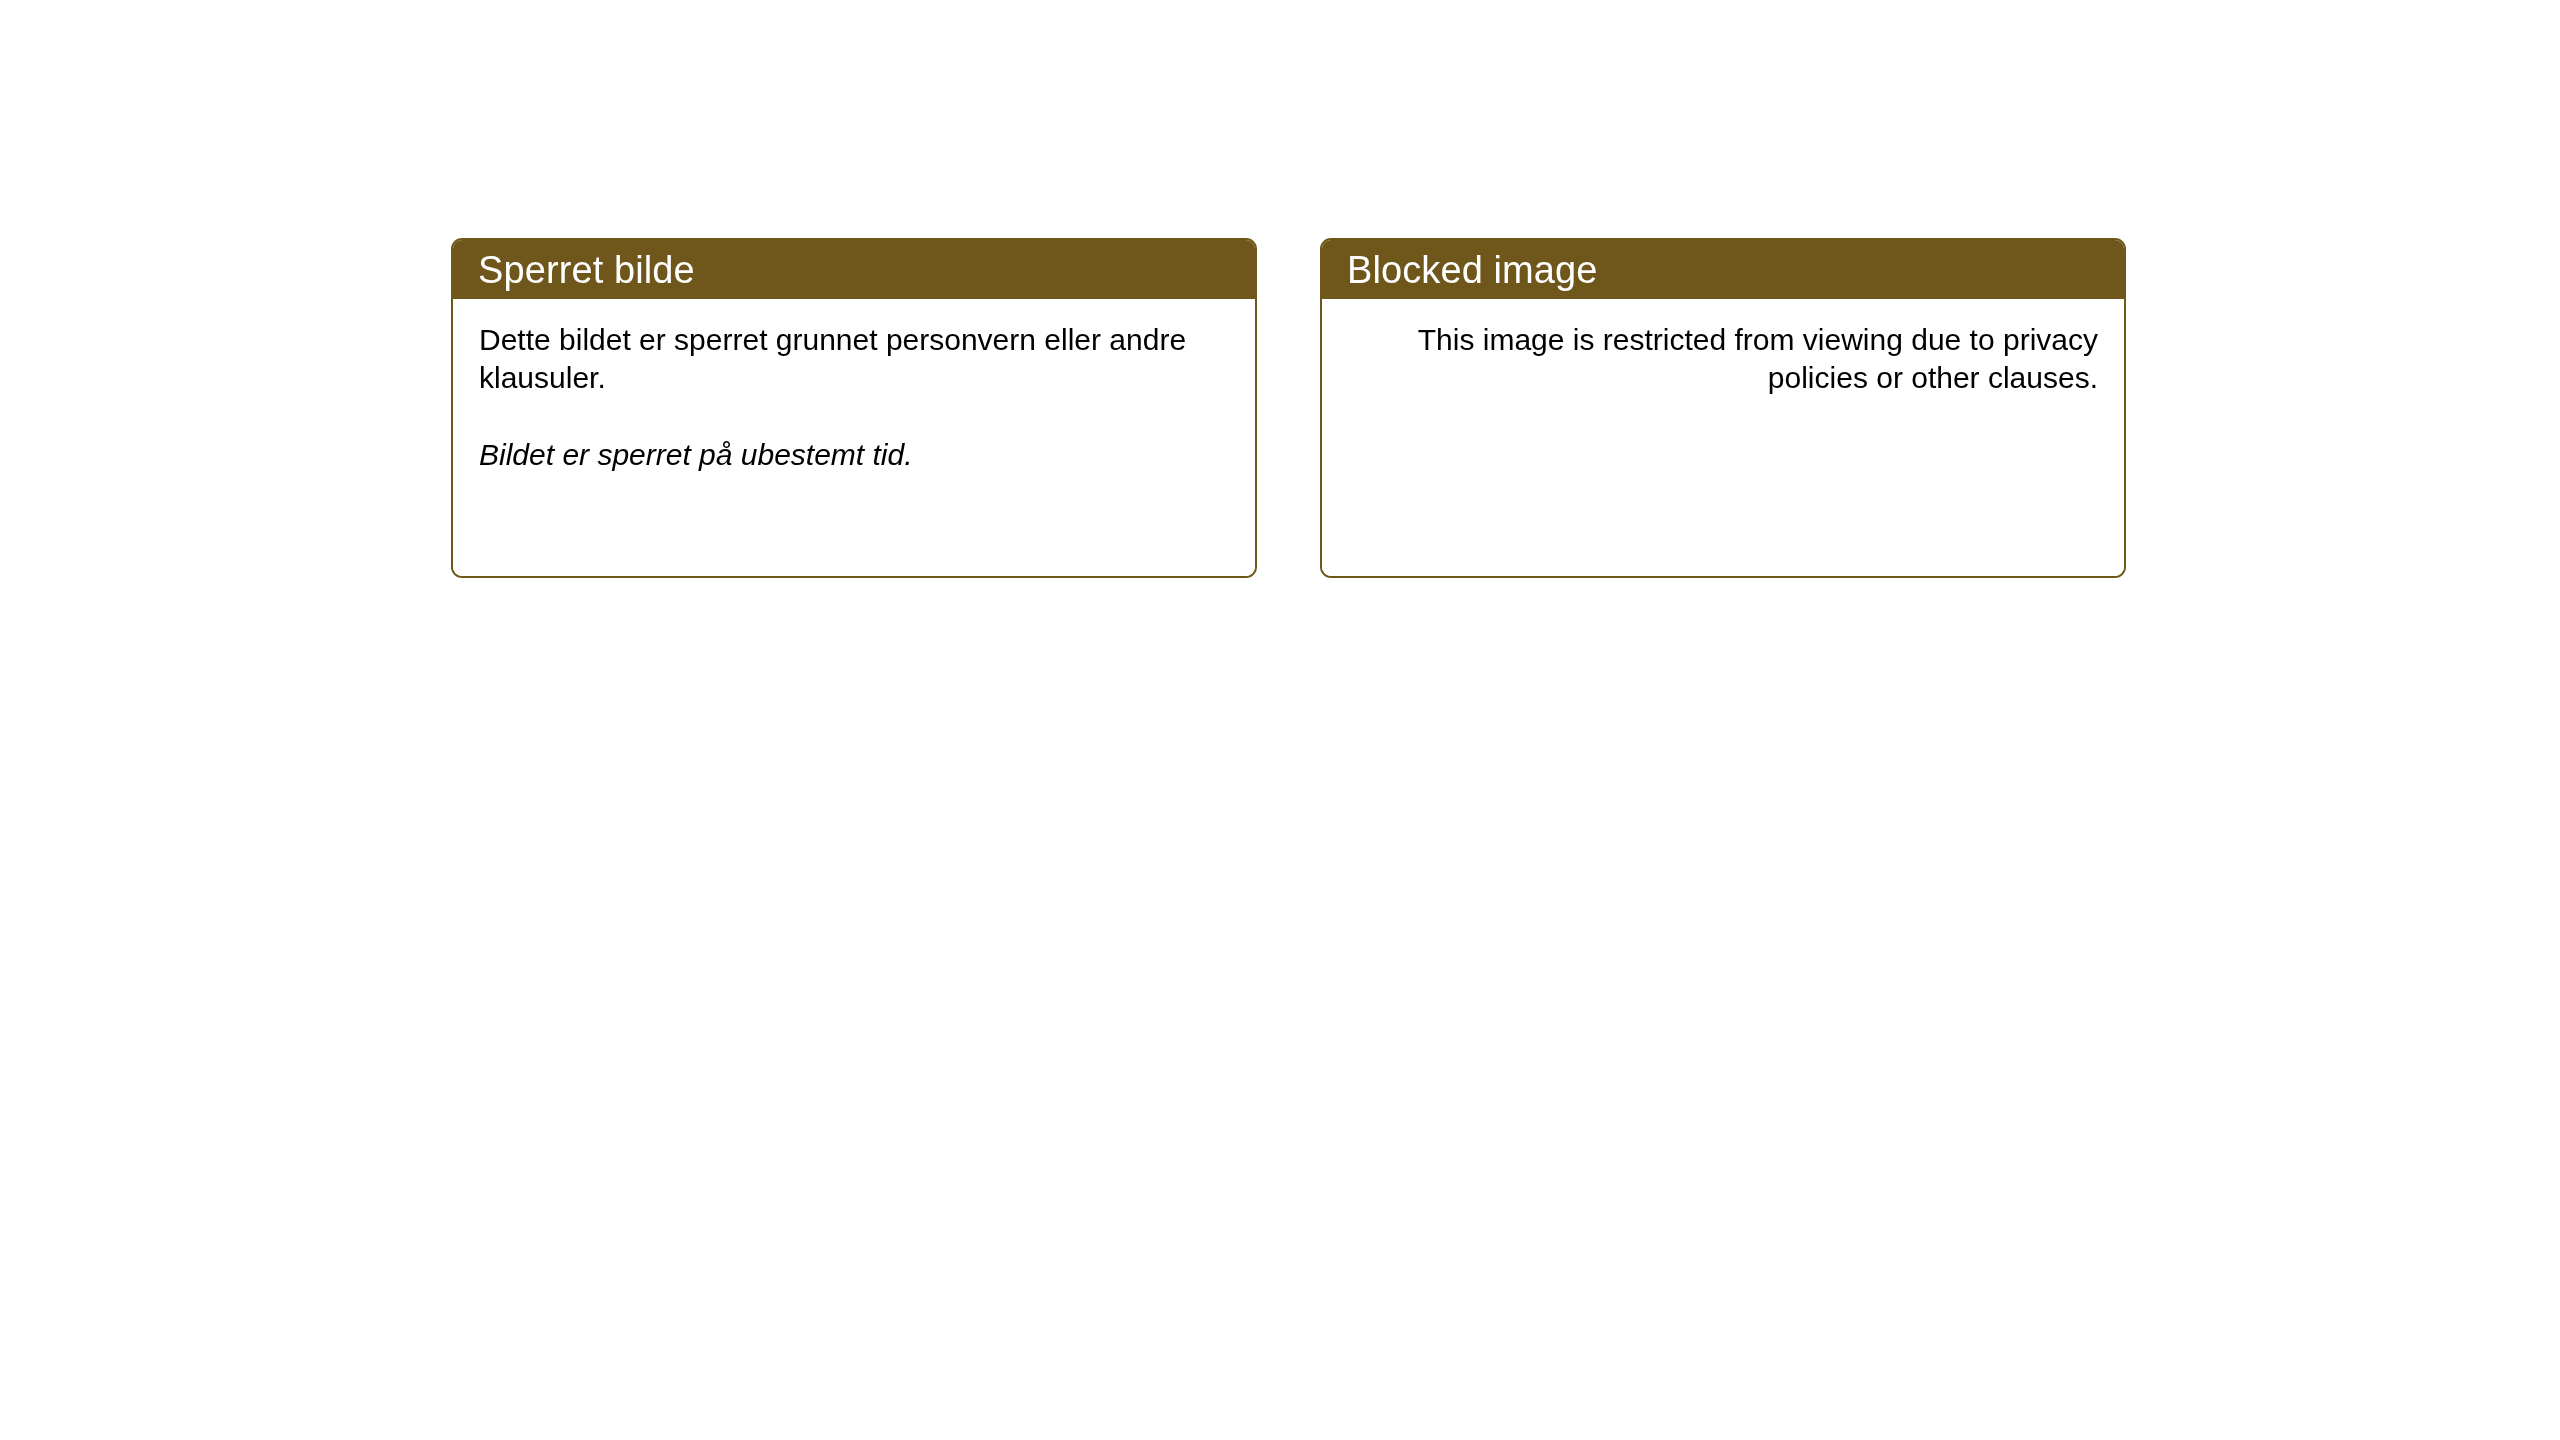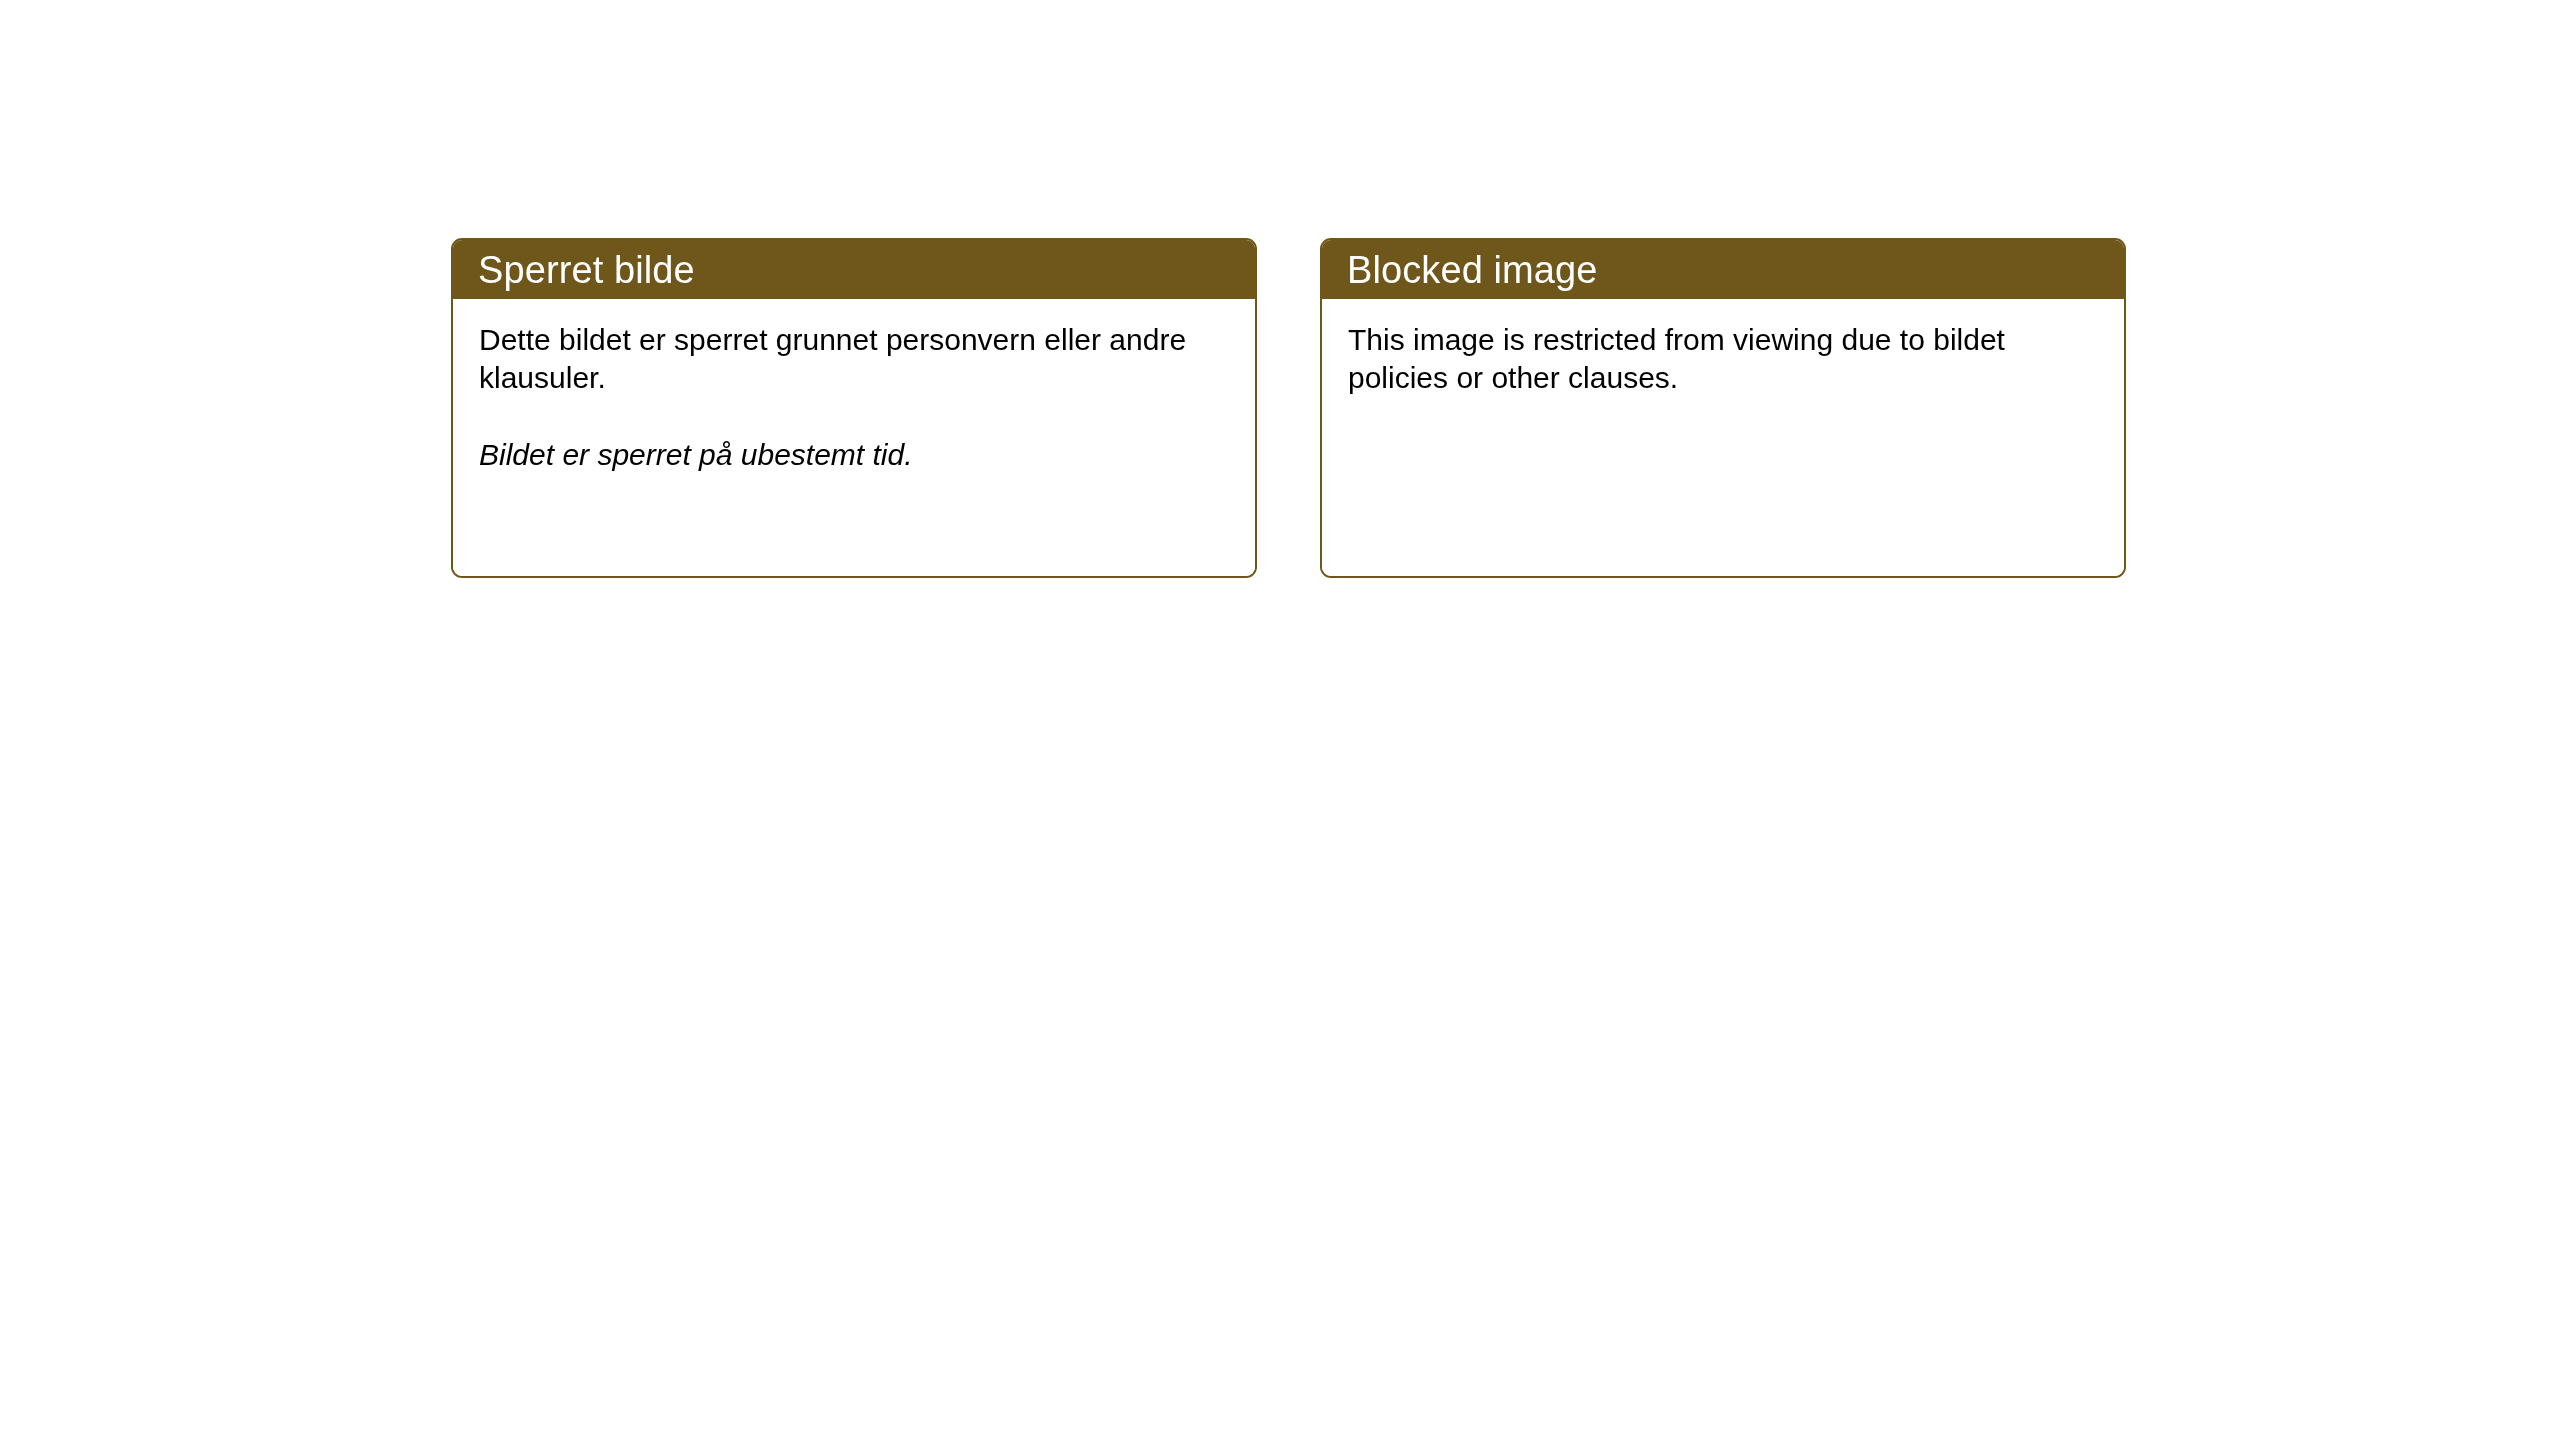--- a/index.html
+++ b/index.html
@@ -42,20 +42,21 @@
   }
 
   .card-no {
     width: 806px;
     height: 340px;
   }
 
   .card-en {
     width: 806px;
     height: 340px;
+    text-align: right;
   }
 
   .card-header {
     background: #6f571c;
     color: #ffffff;
     height: 59px;
     box-sizing: border-box;
     display: flex;
     align-items: center;
     padding: 0 0 0 25px;
@@ -109,19 +110,19 @@
         <p class="card-para">Dette bildet er sperret grunnet personvern eller andre klausuler.</p>
         <p class="card-para">Bildet er sperret på ubestemt tid.</p>
       </div>
     </section>
 
     <section class="card card-en">
       <div class="card-header">
         <h1 class="card-title">Blocked image</h1>
       </div>
       <div class="card-body body-en">
-        <p class="card-para">This image is restricted from viewing due to bildet policies or other clauses.</p>
+        <p class="card-para">This image is restricted from viewing due to privacy policies or other clauses.</p>
       </div>
     </section>
 
   </div>
 
 </div>
 
 </body></html>

